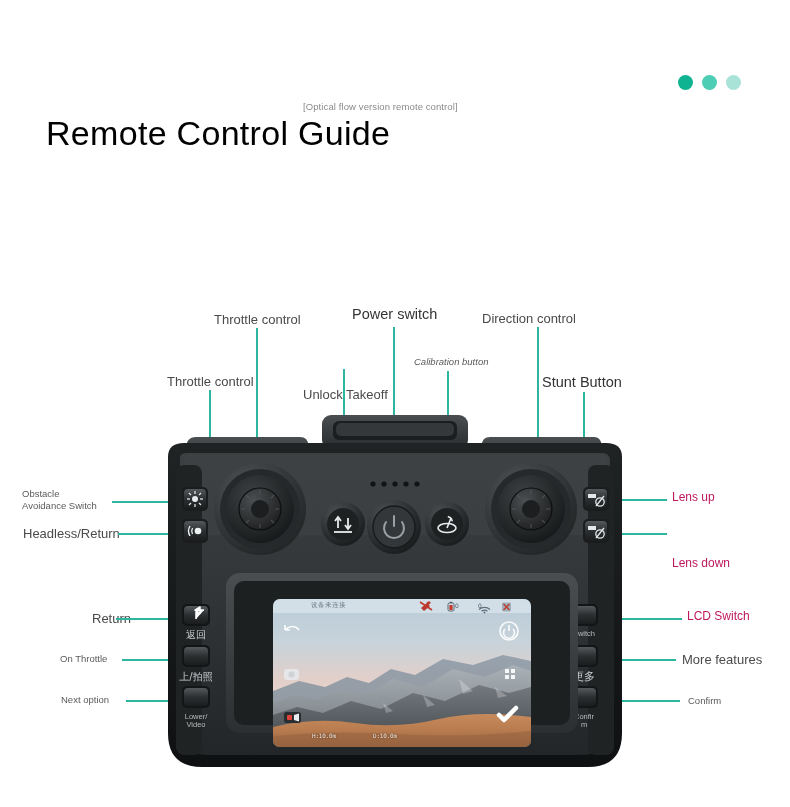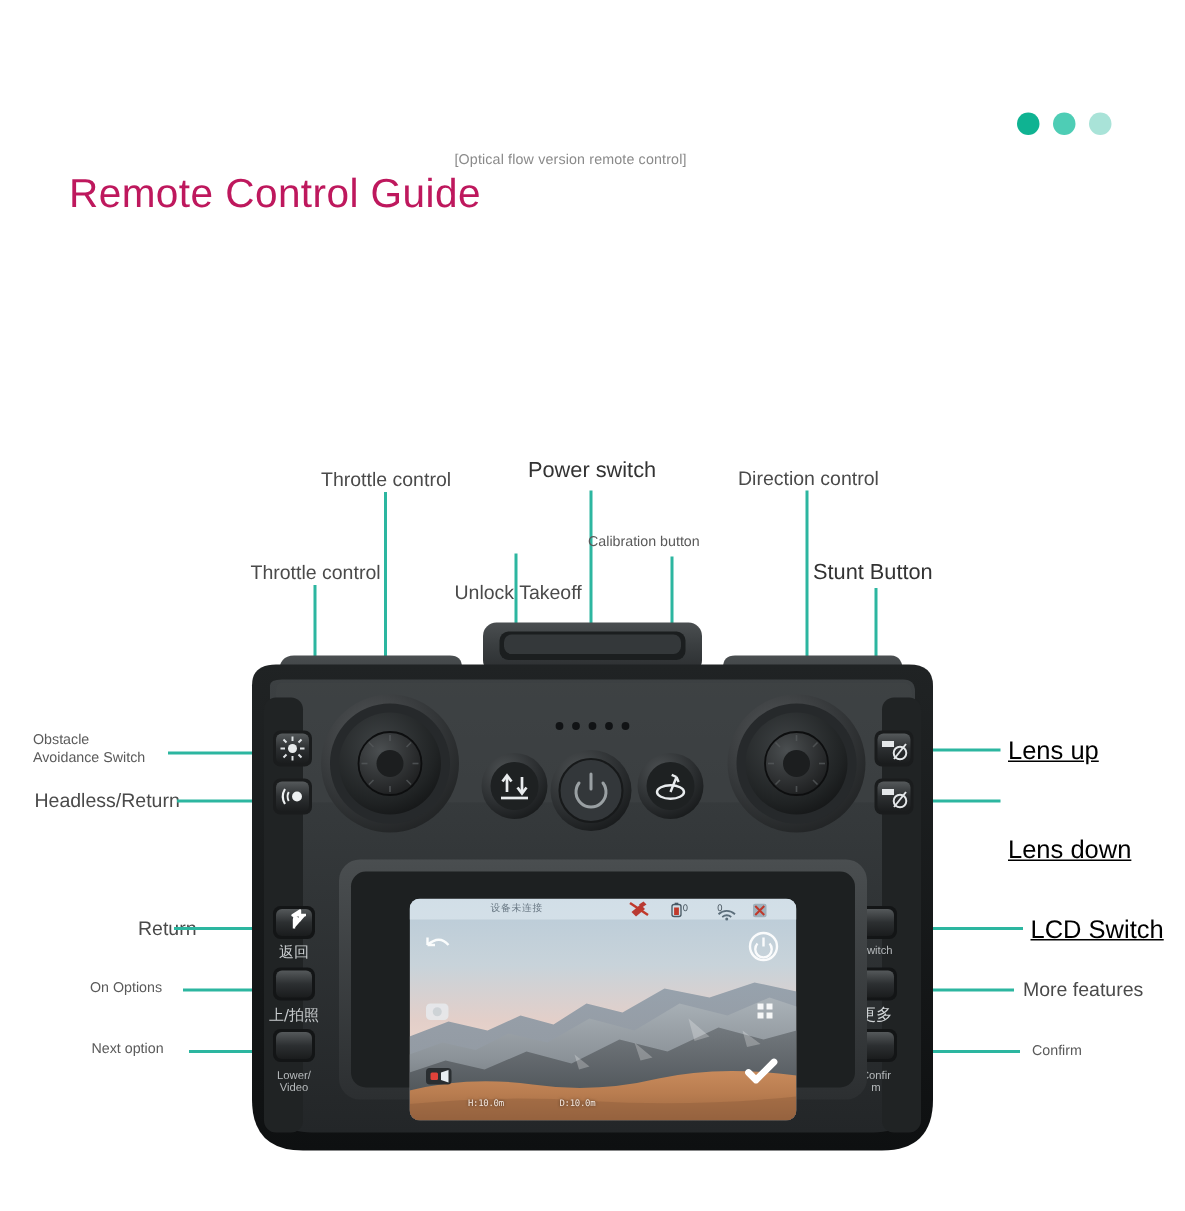--- a/index.html
+++ b/index.html
@@ -19,30 +19,30 @@
   .dots { position: absolute; top: 75px; left: 678px; display: flex; gap: 9px; }
   .dot { width: 15px; height: 15px; border-radius: 50%; }
 
   .subtitle {
     position: absolute; top: 101px; left: 303px;
     font-size: 9.5px; color: #8a8a8a; letter-spacing: .1px;
     white-space: nowrap;
   }
   .title {
     position: absolute; top: 114px; left: 46px;
-    font-size: 27px; color: #be185d; font-weight: 400;
+    font-size: 34px; color: #000000; font-weight: 400;
     letter-spacing: .3px; white-space: nowrap;
   }
 
   
   .lbl { position: absolute; color: #4a4a4a; white-space: nowrap; line-height: 1.25; }
   .lbl.sm  { font-size: 9.5px; color: #5a5a5a; }
   .lbl.md  { font-size: 13px;  color: #4a4a4a; }
   .lbl.lg  { font-size: 14.5px; color: #333; }
-  .lbl.xl  { font-size: 17px; color: #000000; text-decoration: underline; }
+  .lbl.xl  { font-size: 12px; color: #be185d; }
 
   .leader { position: absolute; background: #2cb6a0; }
   .leader.v { width: 1.6px; }
   .leader.h { height: 1.6px; }
 
   
   #controller { position: absolute; left: 0; top: 395px; width: 790px; height: 400px; }
   .status-txt{ font-family:"DejaVu Sans Mono", monospace; font-size:6px; color:#f3e6dd;
                text-shadow:0 0 2px rgba(0,0,0,.6); letter-spacing:-.2px; }
 </style>
@@ -65,42 +65,42 @@
 
   <div class="lbl md" style="left:214px; top:312px;">Throttle control</div>
   <div class="leader v" style="left:256px; top:328px; height:131px;"></div>
 
   <div class="lbl md" style="left:303px; top:353px;margin-top:34px;">Unlock Takeoff</div>
   <div class="leader v" style="left:343px; top:369px; height:148px;"></div>
 
   <div class="lbl lg" style="left:352px; top:305px;">Power switch</div>
   <div class="leader v" style="left:393px; top:327px; height:193px;"></div>
 
-  <div class="lbl sm" style="left:392px; top:356px;">Calibration button</div>
+  <div class="lbl sm" style="left:414px; top:356px;font-style:italic;">Calibration button</div>
   <div class="leader v" style="left:447px; top:371px; height:146px;"></div>
 
-  <div class="lbl md" style="left:492px; top:311px;">Direction control</div>
+  <div class="lbl md" style="left:482px; top:311px;">Direction control</div>
   <div class="leader v" style="left:537px; top:327px; height:132px;"></div>
 
   <div class="lbl lg" style="left:542px; top:373px;">Stunt Button</div>
   <div class="leader v" style="left:583px; top:392px; height:60px;"></div>
 
   <div class="lbl sm" style="left:22px; top:488px;">
     <div>Obstacle</div>
     <div>Avoidance Switch</div>
   </div>
   <div class="leader h" style="left:112px; top:501px; width:68px;"></div>
 
   <div class="lbl md" style="left:23px; top:526px;">Headless/Return</div>
   <div class="leader h" style="left:118px; top:533px; width:62px;"></div>
 
   <div class="lbl md" style="left:92px; top:611px;">Return</div>
   <div class="leader h" style="left:116px; top:618px; width:75px;"></div>
 
-  <div class="lbl sm" style="left:60px; top:653px;">On Options</div>
+  <div class="lbl sm" style="left:60px; top:653px;">On Throttle</div>
   <div class="leader h" style="left:122px; top:659px; width:70px;"></div>
 
   <div class="lbl sm" style="left:61px; top:694px;text-align:right;">Next option</div>
   <div class="leader h" style="left:126px; top:700px; width:66px;"></div>
 
   <div class="lbl xl" style="left:672px; top:490px;">Lens up</div>
   <div class="leader h" style="left:614px; top:499px; width:53px;"></div>
 
   <div class="lbl xl" style="left:672px; top:556px;">Lens down</div>
   <div class="leader h" style="left:620px; top:533px; width:47px;"></div>
@@ -383,21 +383,21 @@
         <path d="M150,96 l12,10 l-8,2 z"></path>
           <path d="M186,80 l14,12 l-10,3 z"></path>
         <path d="M110,104 l10,8 l-7,2 z"></path>
           <path d="M222,88 l12,9 l-9,2 z"></path>
       </g>
       <path d="M0,128 Q40,118 82,124 Q124,130 166,120 Q206,111 258,118 L258,148 L0,148 Z" fill="url(#grassG)"></path>
       <path d="M0,137 Q60,131 120,135 Q190,139 258,132 L258,148 L0,148 Z" fill="#8e5e3b" opacity=".45"></path>
     </svg>
 
     <div style="position:absolute; left:0; top:0; width:100%; height:14px; background:rgba(230,238,244,.55);"></div>
-    <div style="position:absolute; left:38px; top:2px; font-size:6.5px; color:#6b7a86; letter-spacing:.5px; font-family:'DejaVu Sans',sans-serif;margin-left:16px;">设备未连接</div>
+    <div style="position:absolute; left:38px; top:2px; font-size:6.5px; color:#6b7a86; letter-spacing:.5px; font-family:'DejaVu Sans',sans-serif;">设备未连接</div>
 
     <svg viewBox="0 0 110 14" style="position:absolute; right:4px; top:1px; width:110px; height:14px;">
       <g>
         <path d="M4,8 l6,-5 l3,3 l-6,5 z" fill="#b93a32"></path>
         <path d="M9,3 l3,-2 l2,2 l-3,2 z" fill="#b93a32"></path>
         <line x1="3" y1="2" x2="15" y2="10" stroke="#c0392b" stroke-width="1.6"></line>
       </g>
       <g>
         <rect x="31" y="3" width="6" height="8" rx="1.4" fill="none" stroke="#4a5a66" stroke-width=".9"></rect>
         <rect x="32.4" y="5" width="3.2" height="5" fill="#c0392b"></rect>

